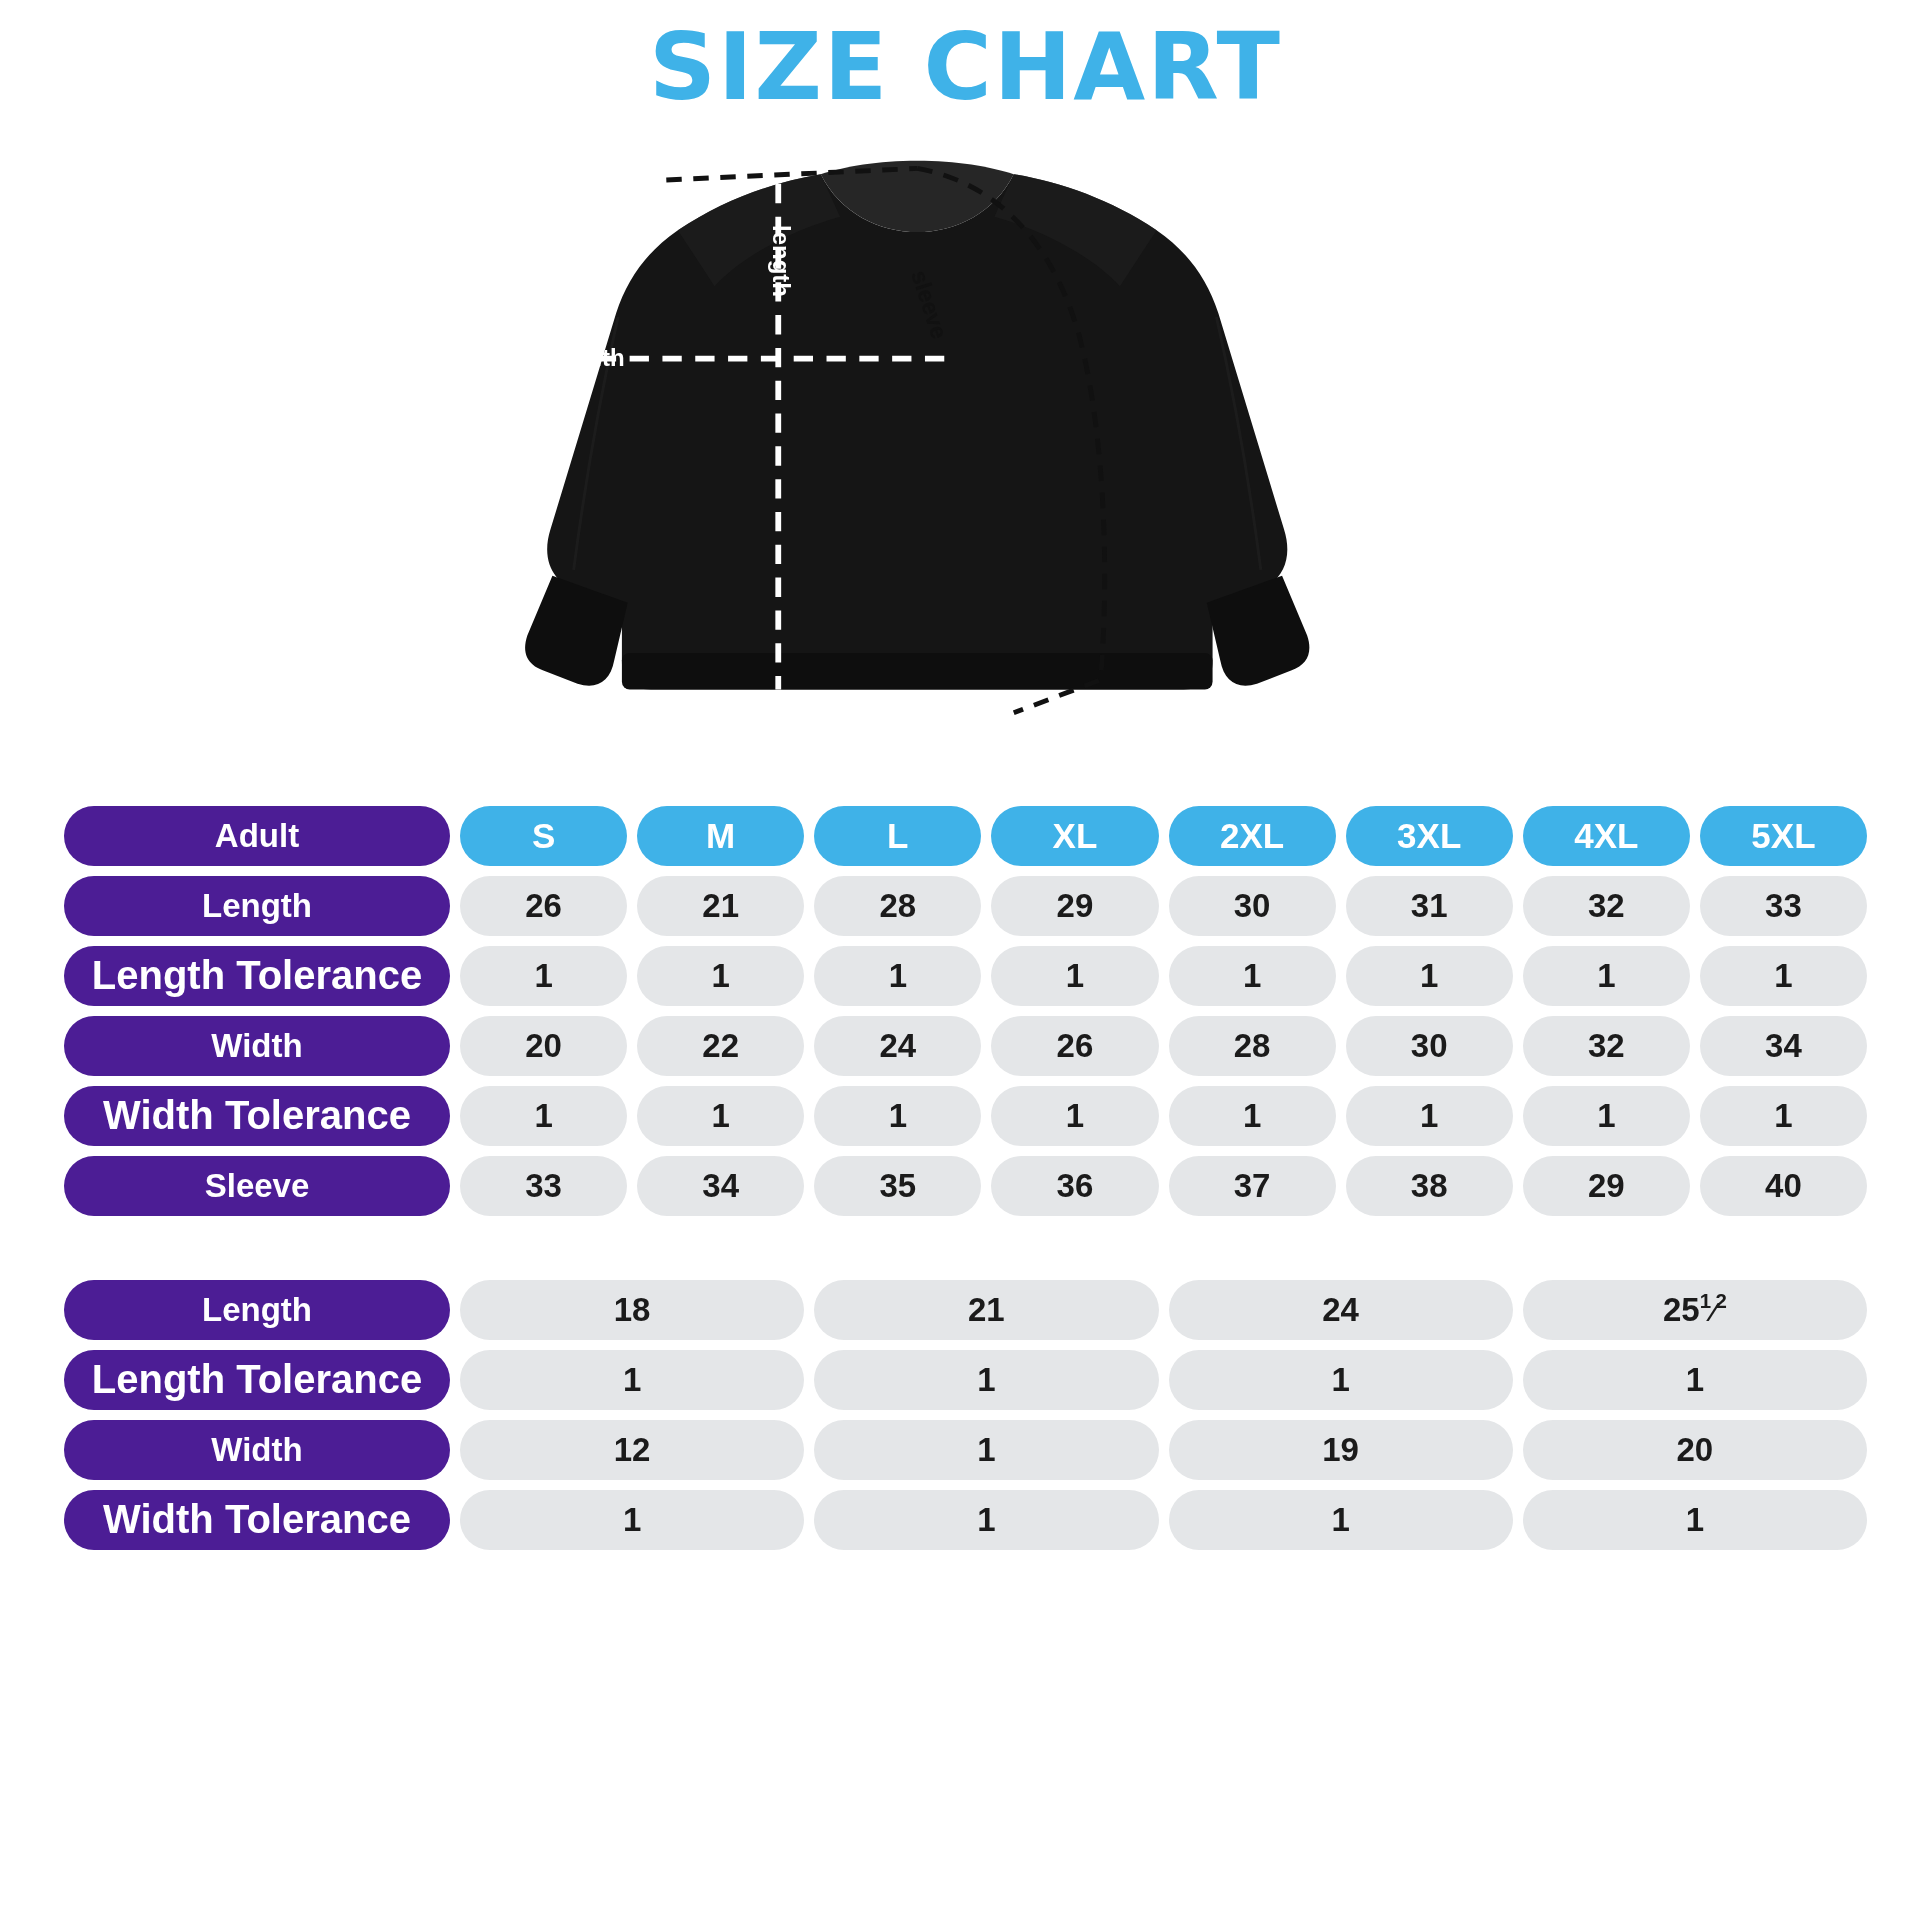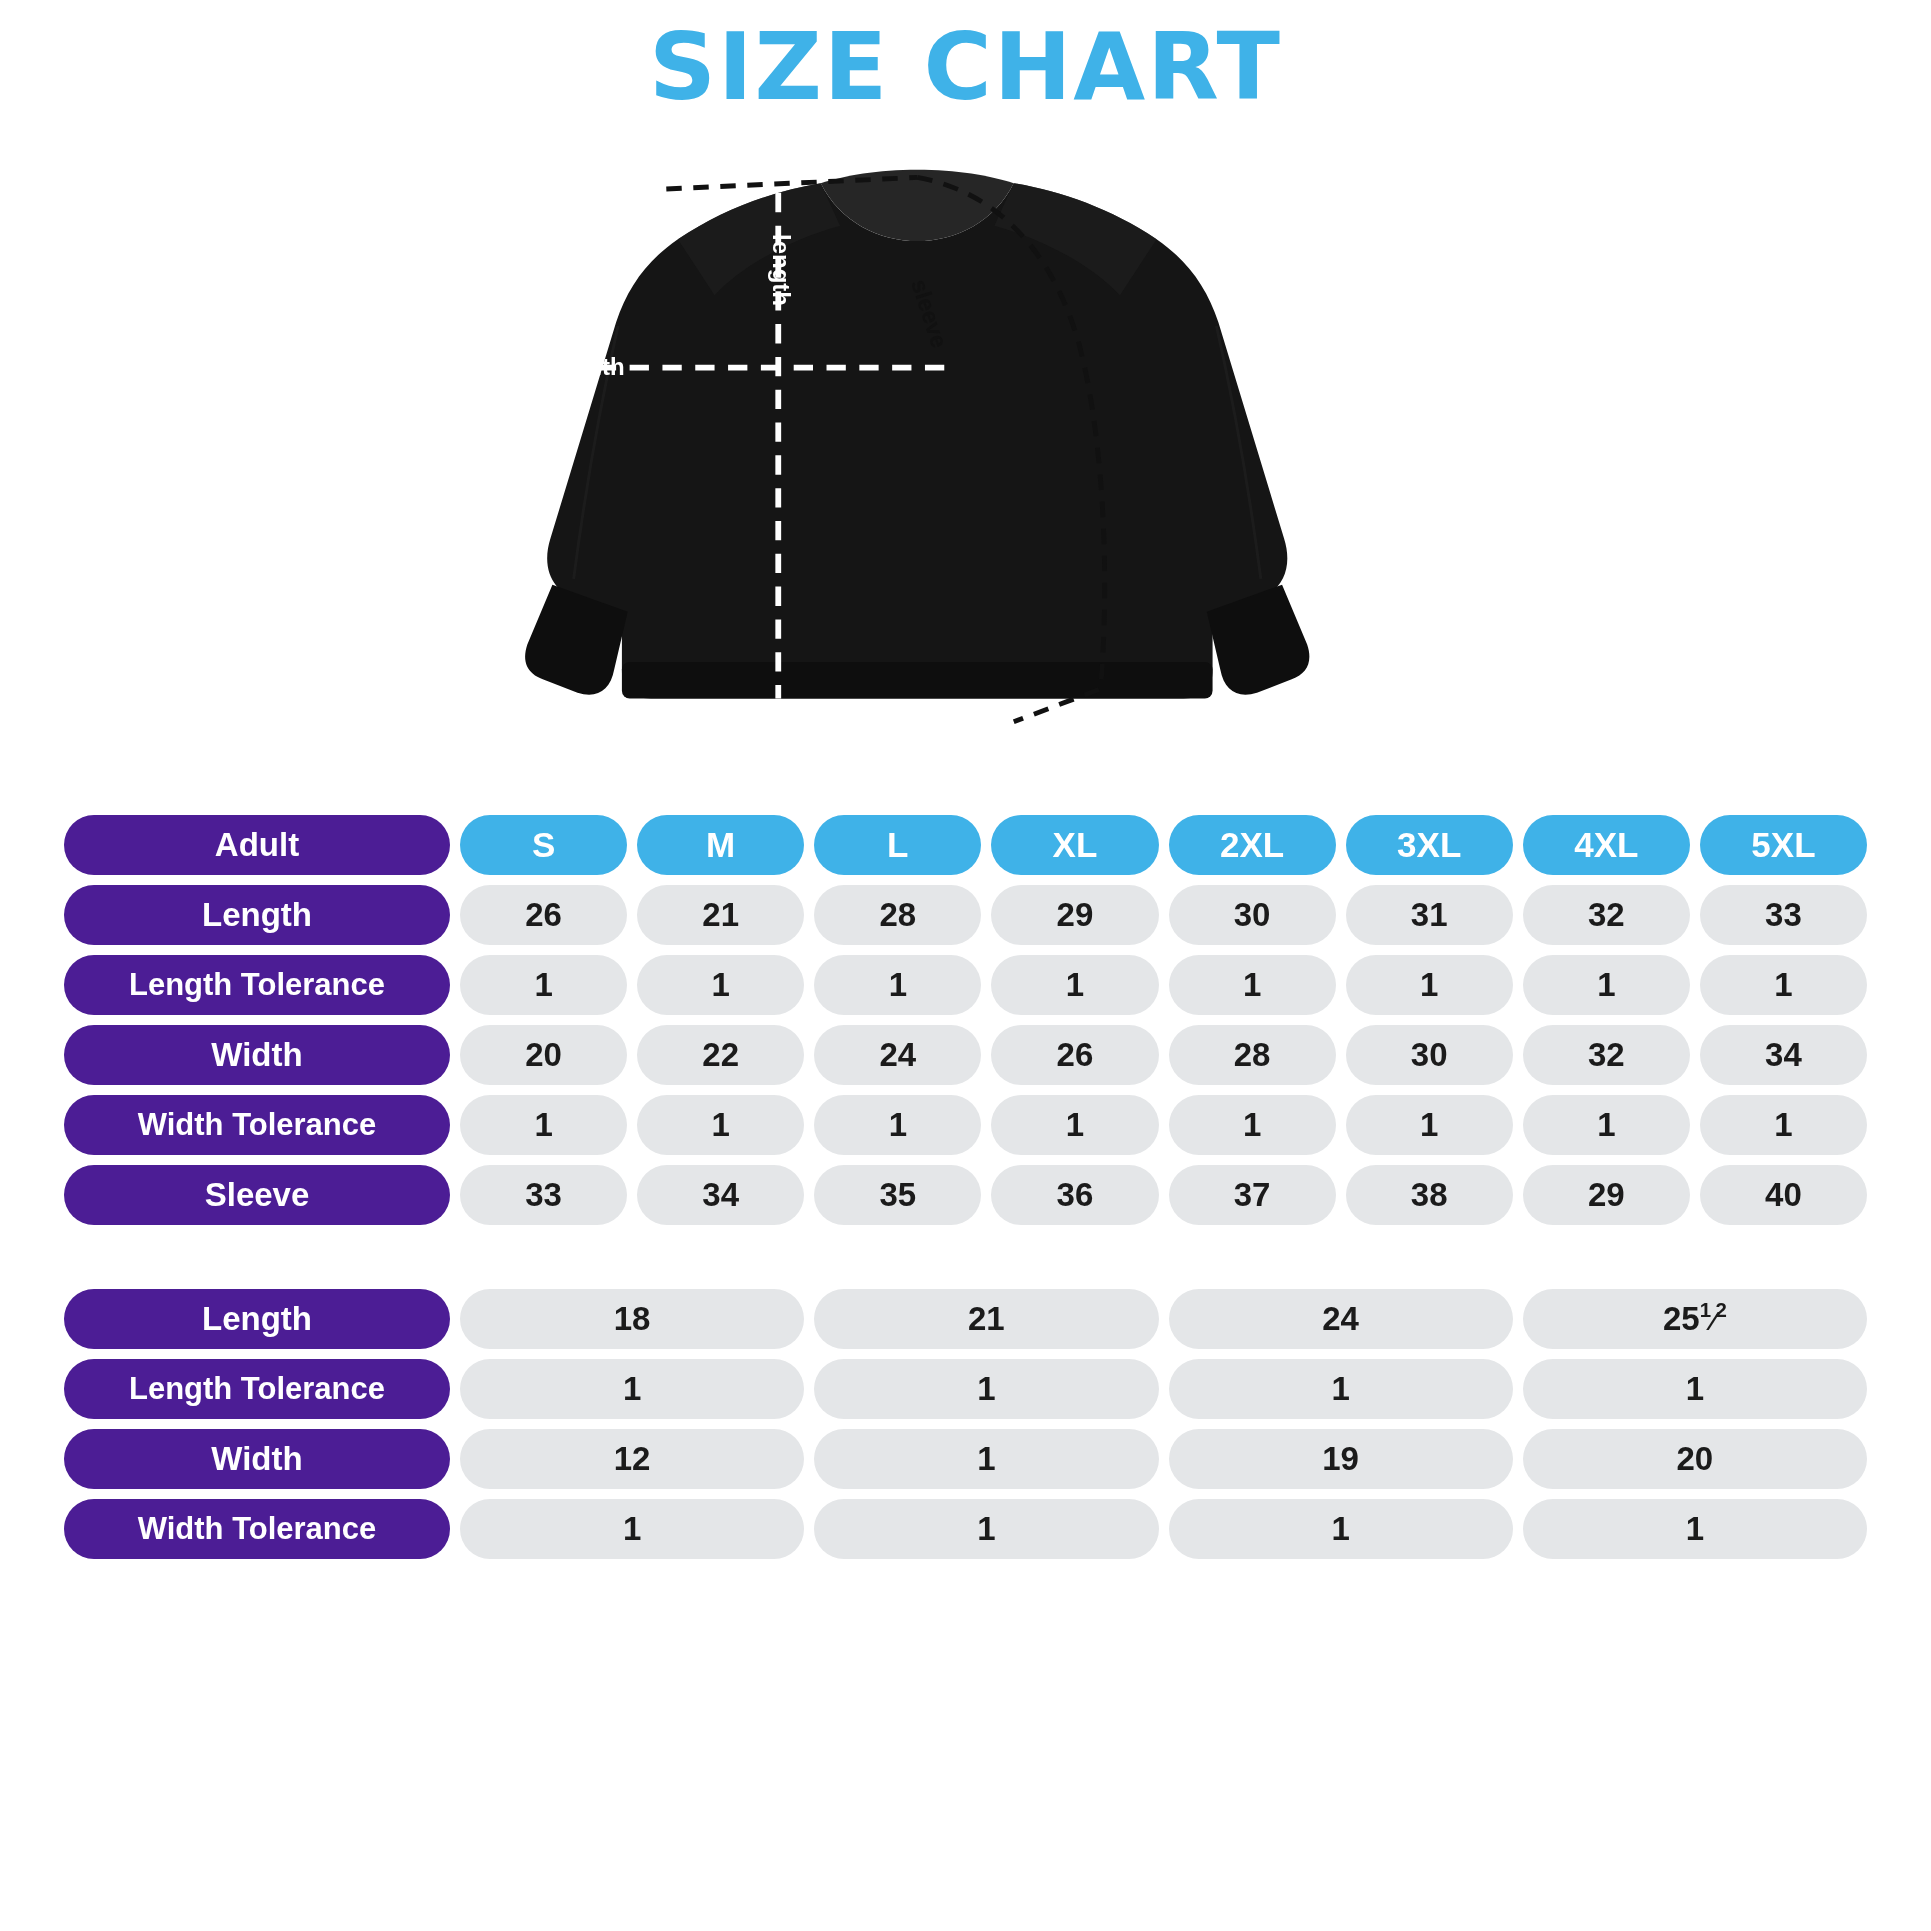--- a/index.html
+++ b/index.html
@@ -23,21 +23,21 @@
 
   
   .title {
     text-align: center;
     color: #3fb2e8;
     font-size: 93px;
     font-weight: bold;
     letter-spacing: 1.9px;
     line-height: 1;
     padding-top: 21px;
-    margin-bottom: 19px;
+    margin-bottom: 10px;
     font-family: "DejaVu Sans", sans-serif;
   }
 
   
   .garment-wrap {
     position: relative;
     height: 666px;
     margin: 0 auto;
     width: 1255px;
   }
@@ -91,21 +91,21 @@
     color: #ffffff;
     width: 386px;
     font-size: 33px;
   }
   .table td.colhead {
     background: #3fb2e8;
     color: #ffffff;
     font-size: 35px;
   }
   .table td.rowhead.small {
-    font-size: 31px;
+    font-size: 40px;
   }
   .adult-table { margin-top: 5.8px; }
   .youth-table { margin-top: 44px; }
   .frac {
     font-size: 0.62em;
     vertical-align: top;
     line-height: 1;
   }
   .frac-slash { font-size: 0.8em; }
 </style>

